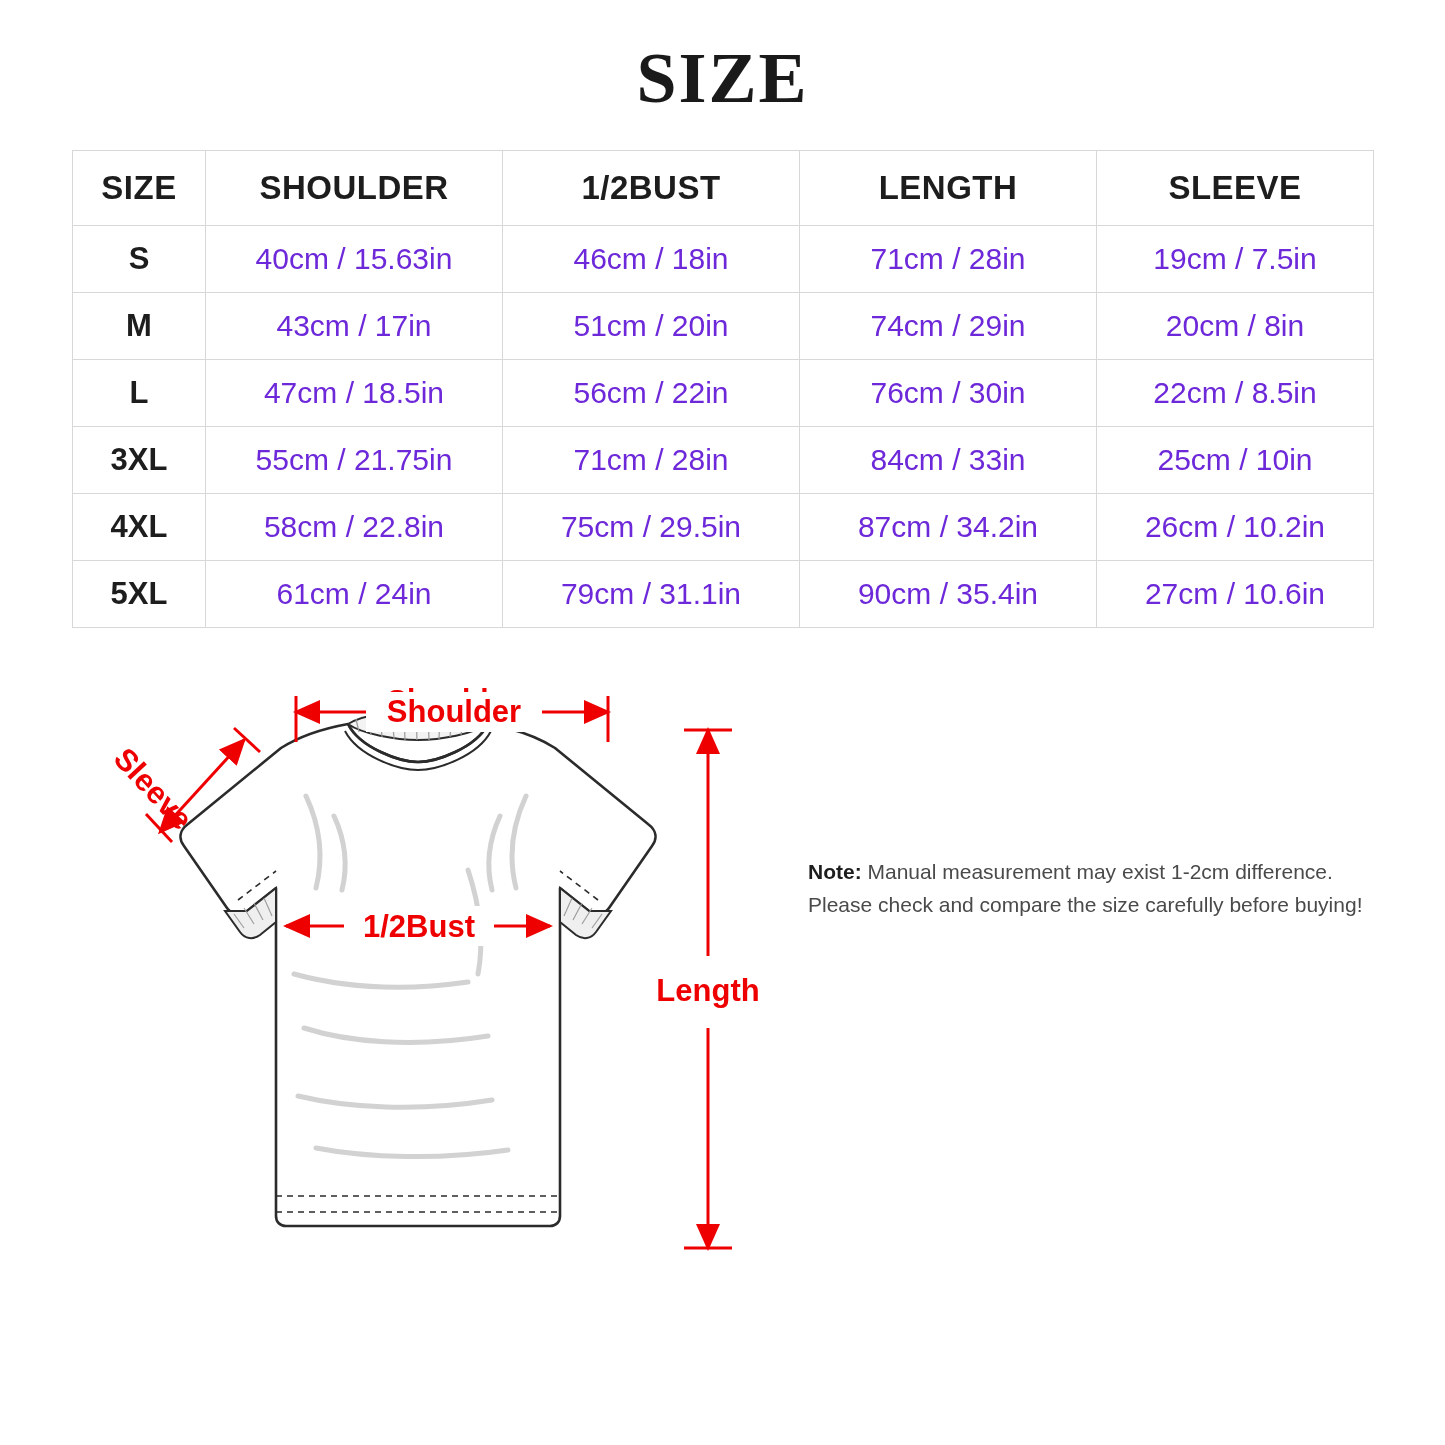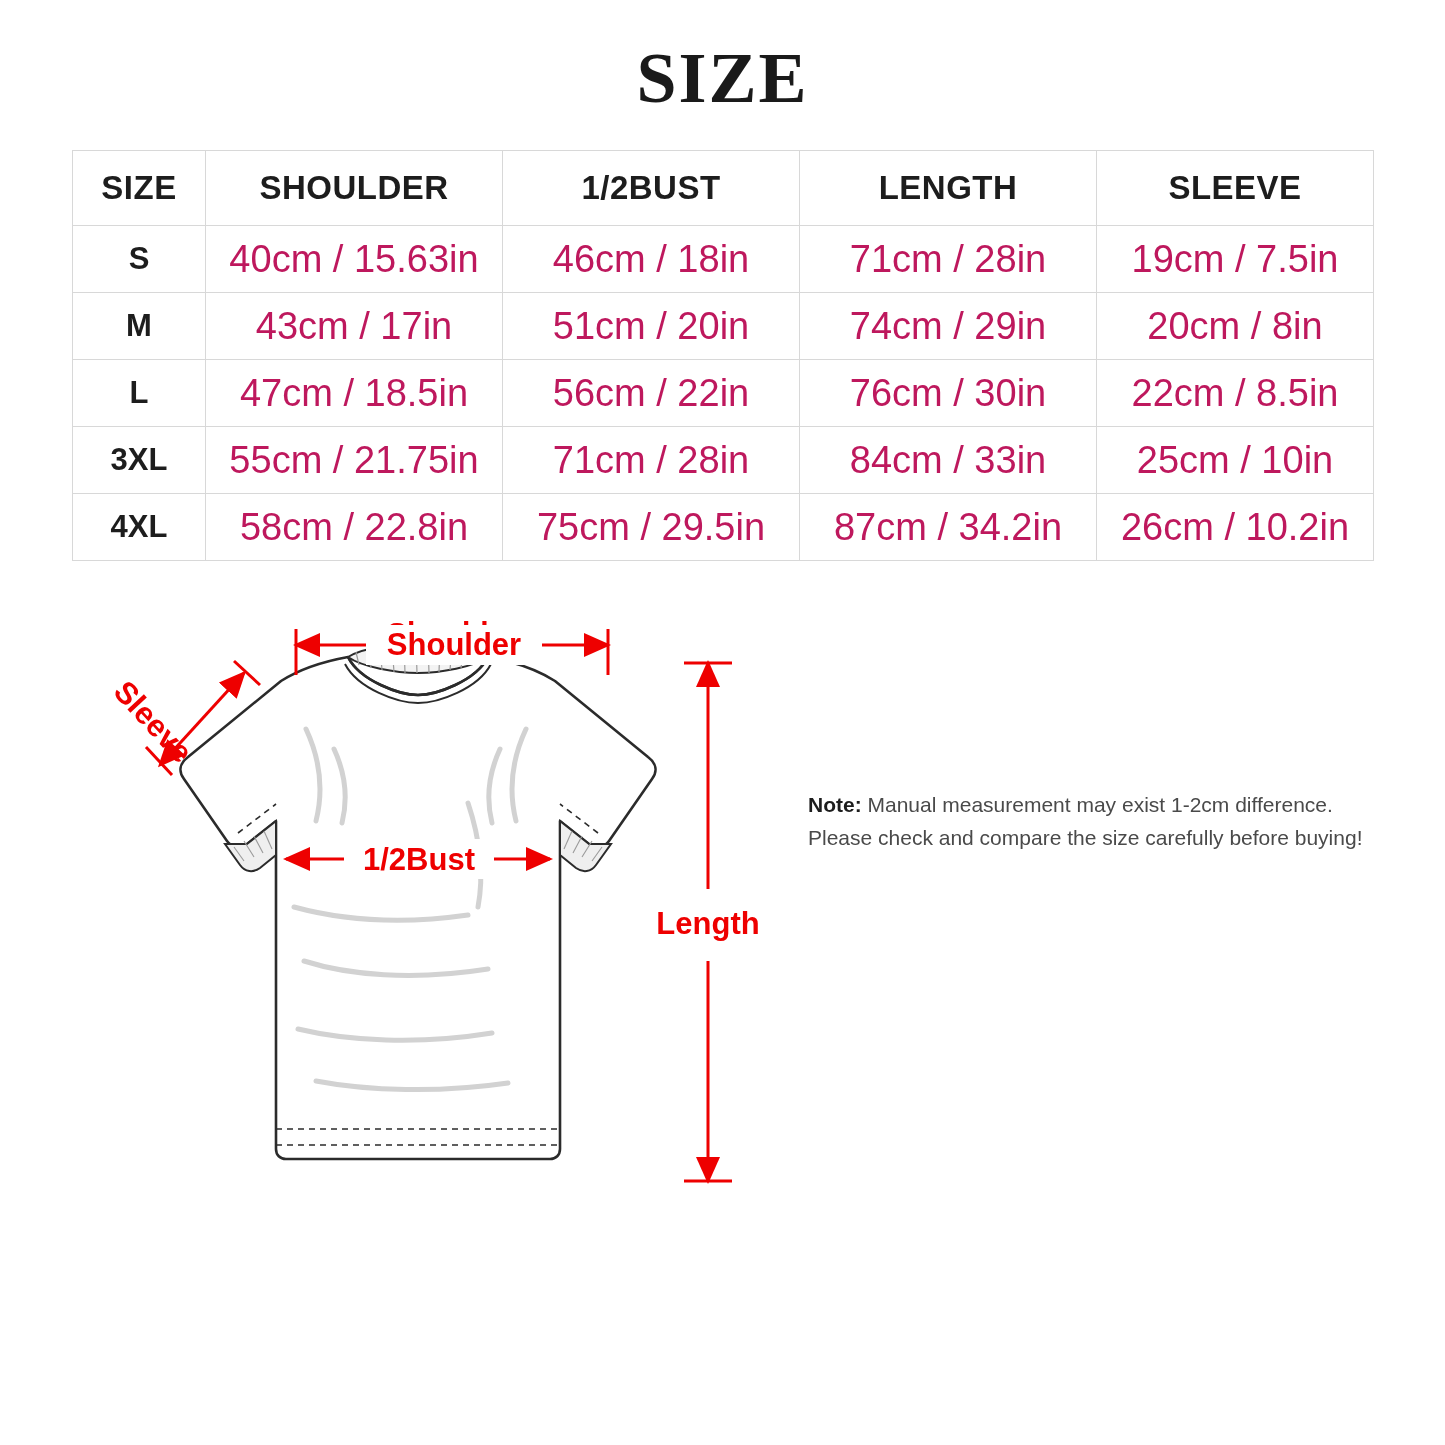--- a/index.html
+++ b/index.html
@@ -35,22 +35,22 @@
   table.size-table {
     width: 1301px;
     border-collapse: collapse;
     table-layout: fixed;
   }
   table.size-table th,
   table.size-table td {
     border: 1px solid #d8d8d8;
     text-align: center;
     vertical-align: middle;
-    font-size: 38px;
-    color: #be185d;
+    font-size: 30px;
+    color: #6d28d9;
     height: 64px;
     font-weight: 400;
   }
   table.size-table thead th {
     font-size: 33px;
     font-weight: 700;
     color: #1d1d1d;
     height: 72px;
     letter-spacing: 0.5px;
   }
@@ -148,20 +148,27 @@
         <td>71cm / 28in</td>
         <td>84cm / 33in</td>
         <td>25cm / 10in</td>
       </tr>
       <tr>
         <td class="size-col">4XL</td>
         <td>58cm / 22.8in</td>
         <td>75cm / 29.5in</td>
         <td>87cm / 34.2in</td>
         <td>26cm / 10.2in</td>
+      </tr>
+      <tr>
+        <td class="size-col">5XL</td>
+        <td>61cm / 24in</td>
+        <td>79cm / 31.1in</td>
+        <td>90cm / 35.4in</td>
+        <td>27cm / 10.6in</td>
       </tr>
     </tbody>
   </table>
 </div>
 
 <div class="lower">
 
   <svg class="shirt-svg" viewBox="0 0 740 640">
     <defs>
       <marker id="arrR" markerWidth="10" markerHeight="10" refX="8" refY="4" orient="auto">

